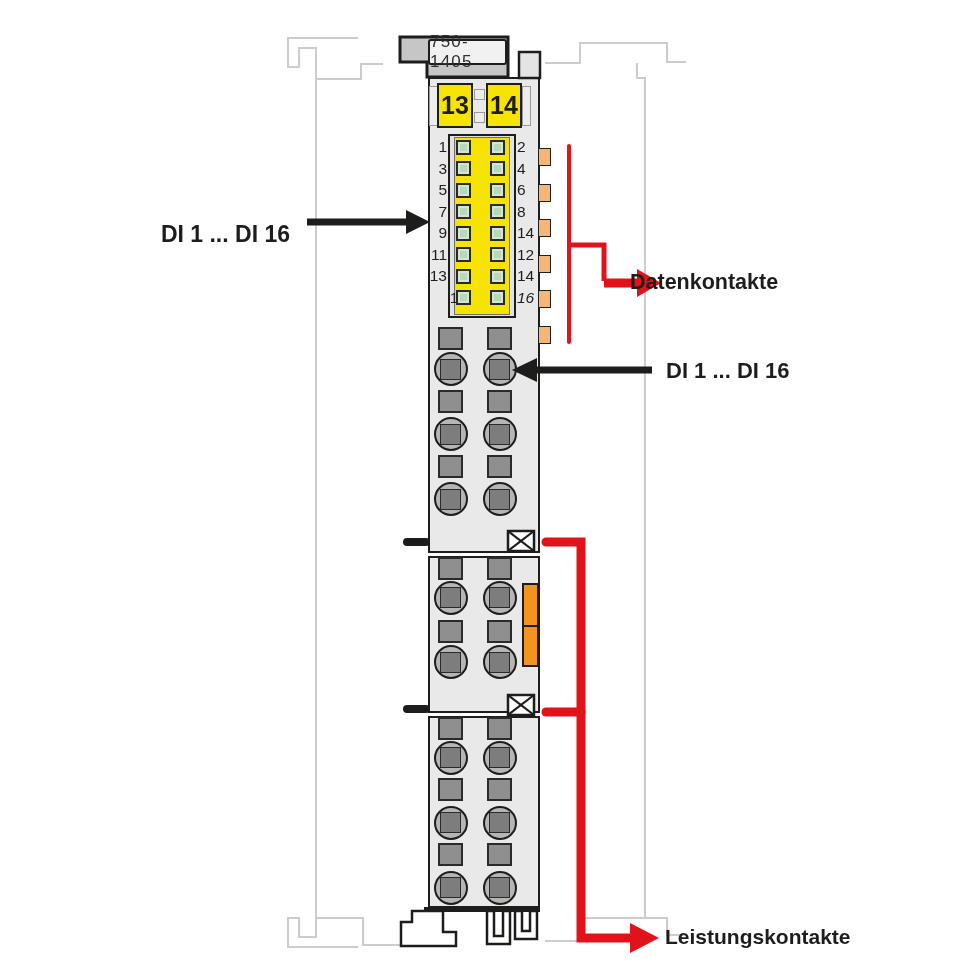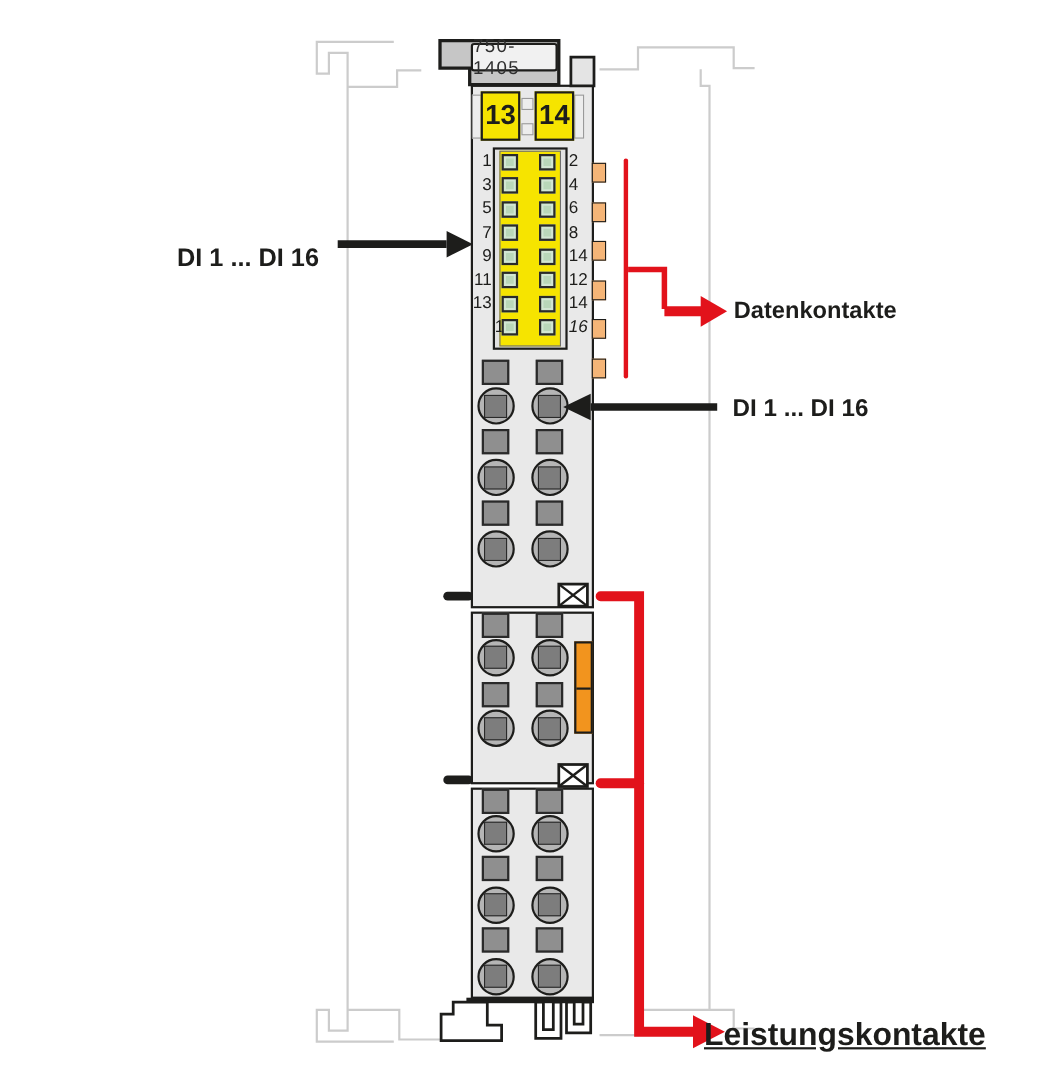--- a/index.html
+++ b/index.html
@@ -52,24 +52,24 @@
     background:#f1f1f1;border:2px solid #1d1d1b;border-radius:3px;
     display:flex;align-items:center;justify-content:center;
     font-size:17px;letter-spacing:1.2px;color:#2f2f2f;
   }
 
   
   .lbl{font-weight:bold;color:#1d1d1b;white-space:nowrap;}
   .lbl-status{left:80px;top:206px;width:210px;text-align:right;}
   .lbl-status .l1{font-size:22px;line-height:28px;}
   .lbl-status .l2{font-size:23px;line-height:28px;margin-top:14px;}
-  .lbl-daten{left:667px;top:270px;font-size:21.5px;}
+  .lbl-daten{left:630px;top:270px;font-size:21.5px;}
   .lbl-cage{left:666px;top:354px;font-size:22px;line-height:34px;}
   .lbl-cage sup{font-size:13px;}
-  .lbl-leistung{left:640px;top:925px;font-size:29px;text-decoration:underline;}
+  .lbl-leistung{left:665px;top:925px;font-size:21px;}
 </style>
 </head>
 <body>
 
 <div class="stage">
 
   <svg class="layer z0" viewBox="0 0 967 968" fill="none" stroke="#cccccc" stroke-width="2">
     <path d="M358,38 H288 V67 H299 V48 H316 V937 H299 V918 H288 V947 H358"></path>
     <path d="M316,79 H361 V64 H383"></path>
     <path d="M316,918 H363 V945 H400"></path>

